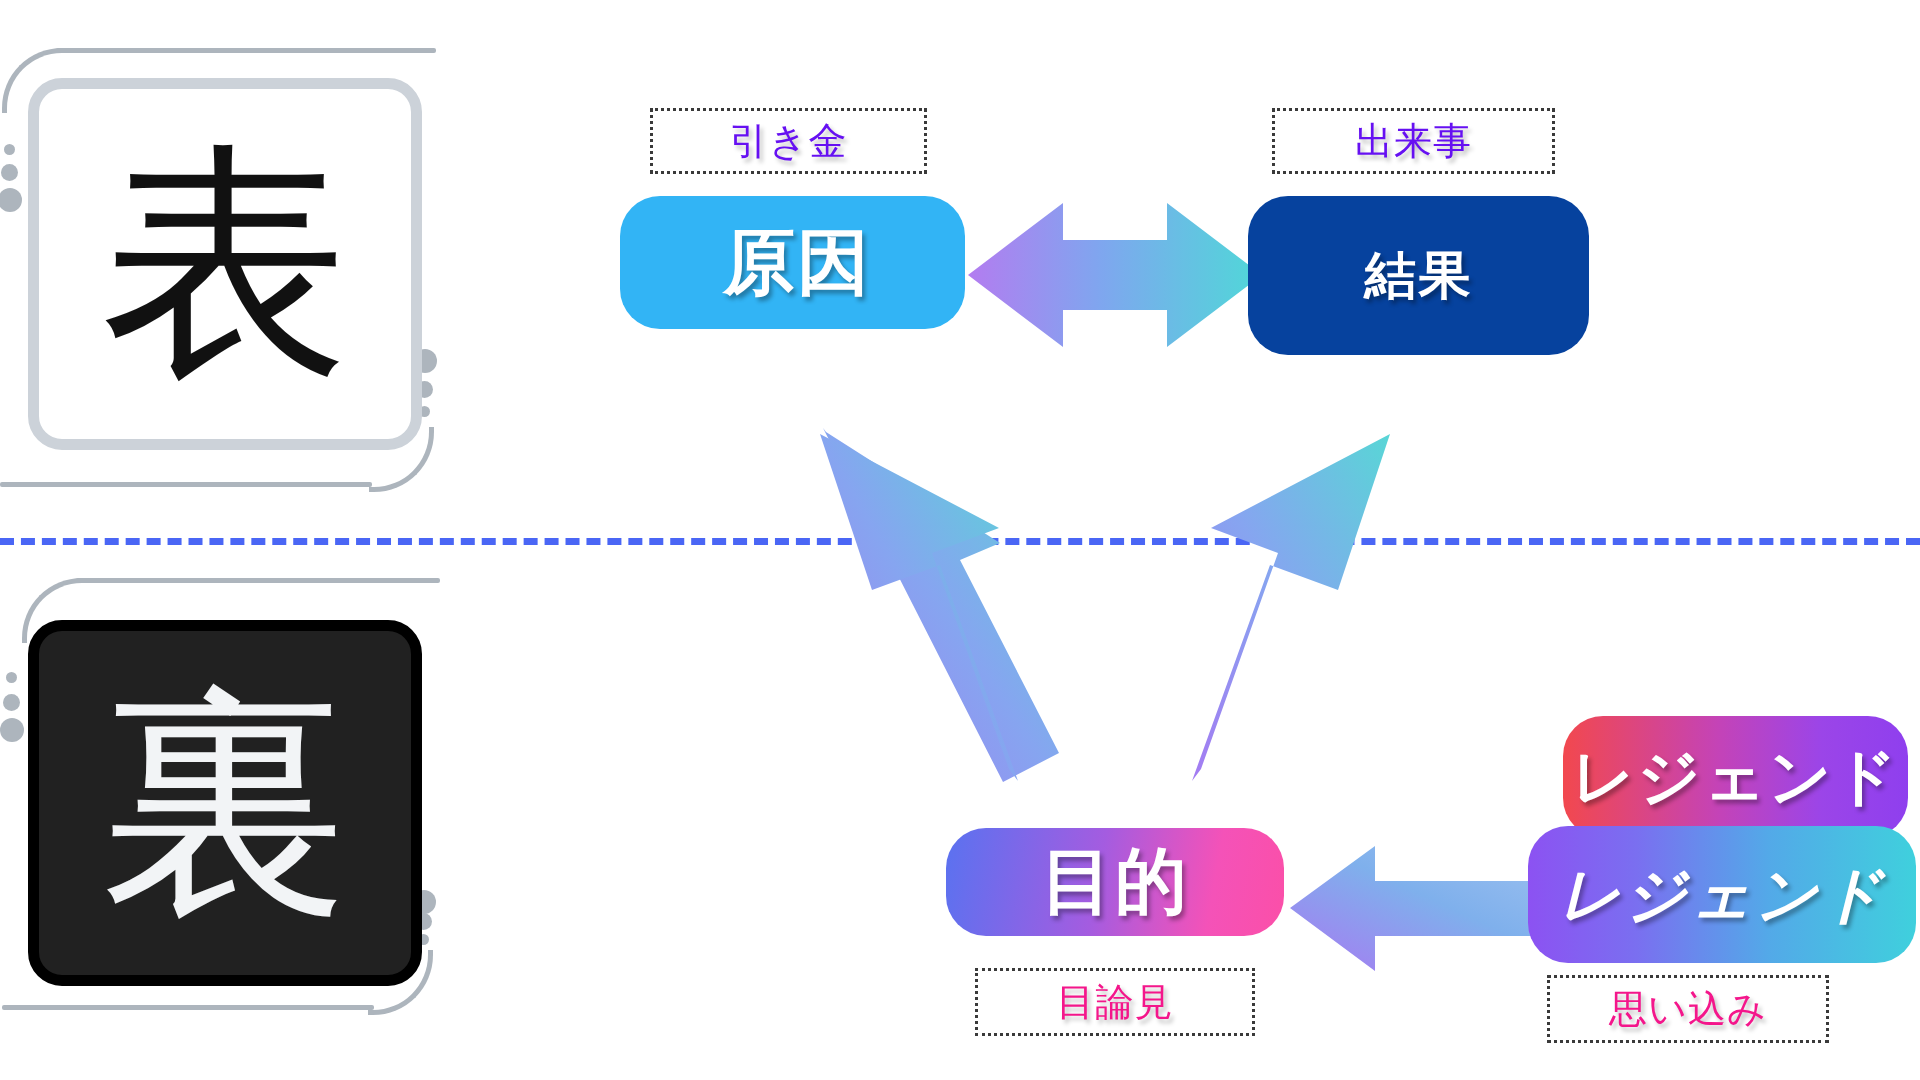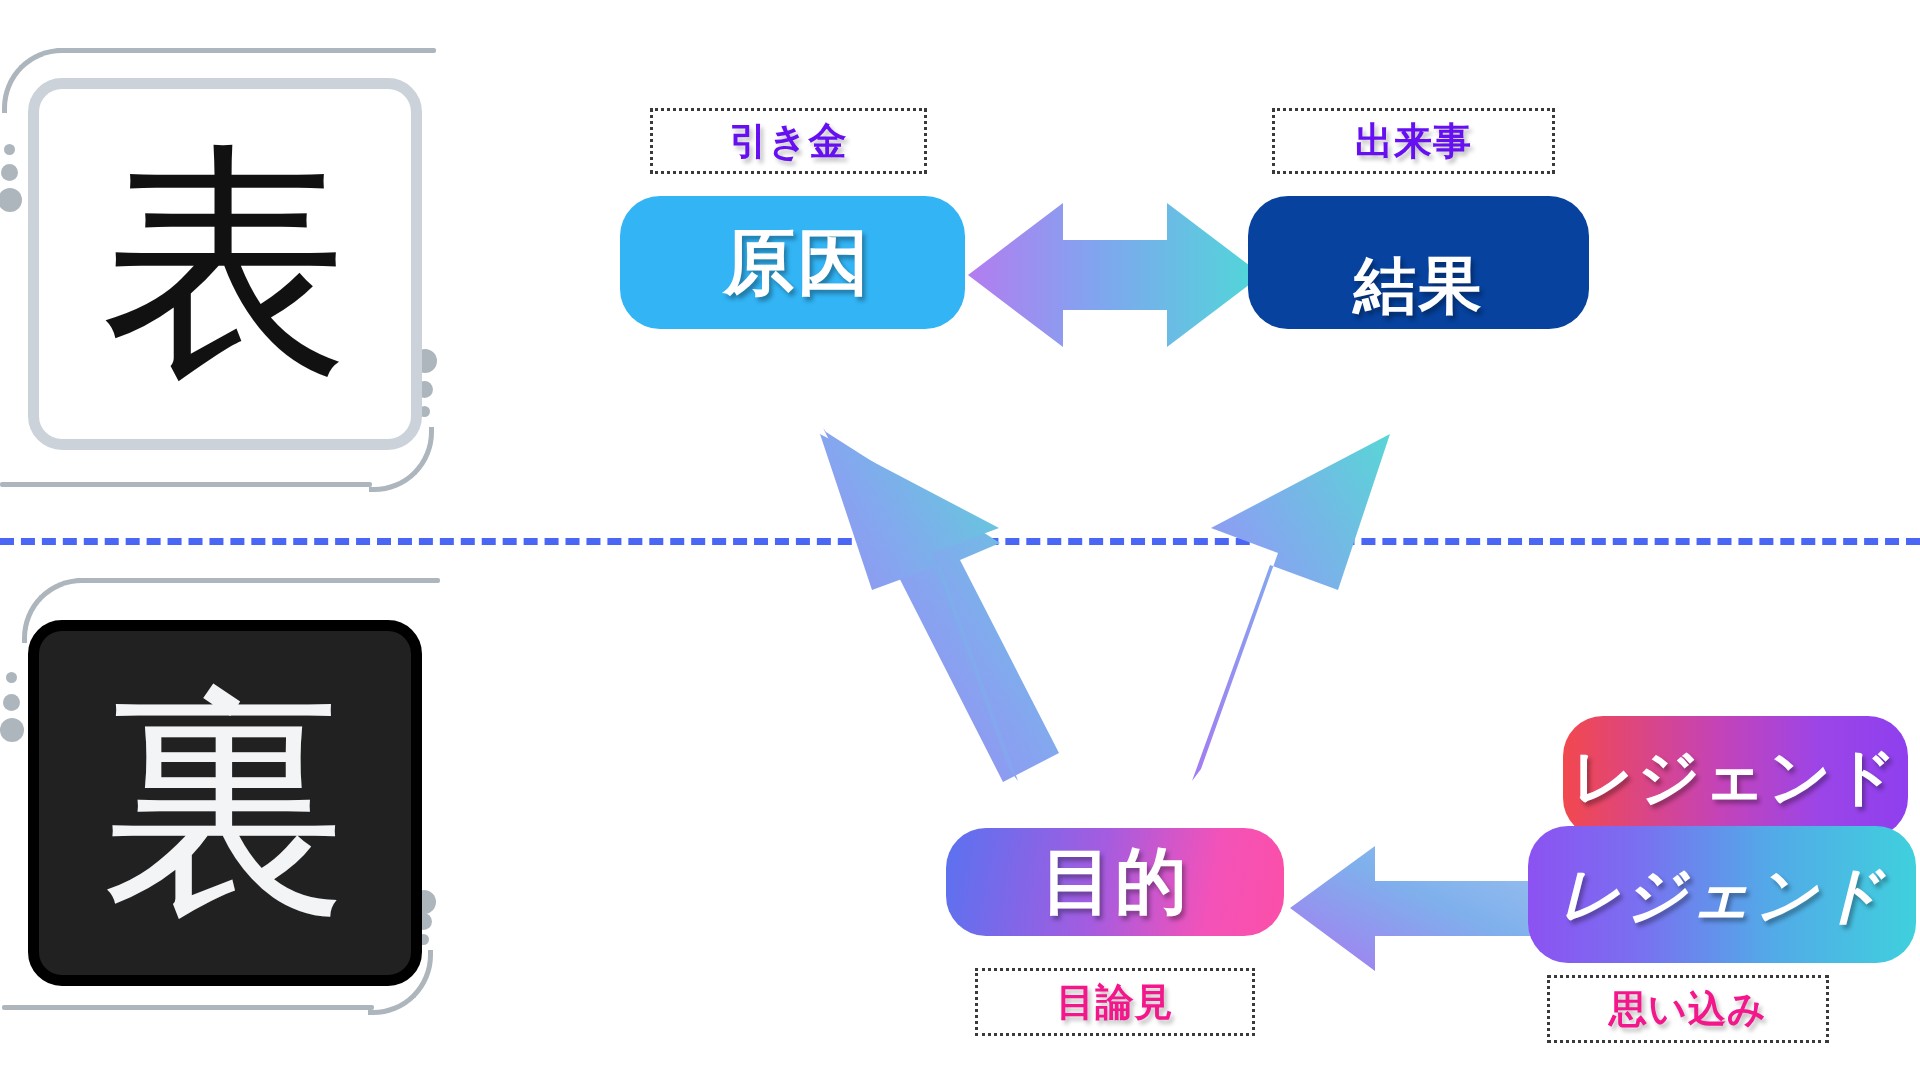--- a/index.html
+++ b/index.html
@@ -55,21 +55,21 @@
   .pill.effect{background:#06429e;}
   .pill.purpose{background:linear-gradient(100deg,#5a72f0 0%,#a45ce0 45%,#f452b8 78%,#fb4fa8 100%);}
   .pill.label-a{background:linear-gradient(90deg,#f2484e 0%,#c443b7 45%,#9b45e8 75%,#8f3fee 100%);}
   .pill.label-b{background:linear-gradient(90deg,#8c52f2 0%,#7a6ff0 28%,#53a9e8 62%,#3fd0dd 100%);font-style:italic;}
 
   
   .caption{
     position:absolute;box-sizing:border-box;
     display:flex;align-items:center;justify-content:center;
     background:#ffffff;border:3px dotted #3a3a3a;
-    font-weight:bold;letter-spacing:1px;
+    font-weight:normal;letter-spacing:1px;
     text-shadow:3px 4px 4px rgba(0,0,0,.25);
     user-select:none;
   }
   .caption.violet{color:#6610f2;}
   .caption.pink{color:#f4168b;}
 
   
   #arrows{position:absolute;left:0;top:0;width:1920px;height:1080px;pointer-events:none;}
 </style>
 </head>
@@ -167,21 +167,21 @@
   </div>
 
   <div class="pill cause" style="left:620px;top:196px;width:345px;height:133px;font-size:72px;">
     <span>原因</span>
   </div>
 
   <div class="caption violet" style="left:1272px;top:108px;width:283px;height:66px;font-size:38px;">
     <span>出来事</span>
   </div>
 
-  <div class="pill effect" style="left:1248px;top:196px;width:341px;height:133px;font-size:63px;align-items:flex-end;">
+  <div class="pill effect" style="left:1248px;top:196px;width:341px;height:159px;font-size:52px;">
     <span>結果</span>
   </div>
 
   <div class="pill purpose" style="left:946px;top:828px;width:338px;height:108px;font-size:72px;">
     <span>目的</span>
   </div>
 
   <div class="caption pink" style="left:975px;top:968px;width:280px;height:68px;font-size:38px;">
     <span>目論見</span>
   </div>

